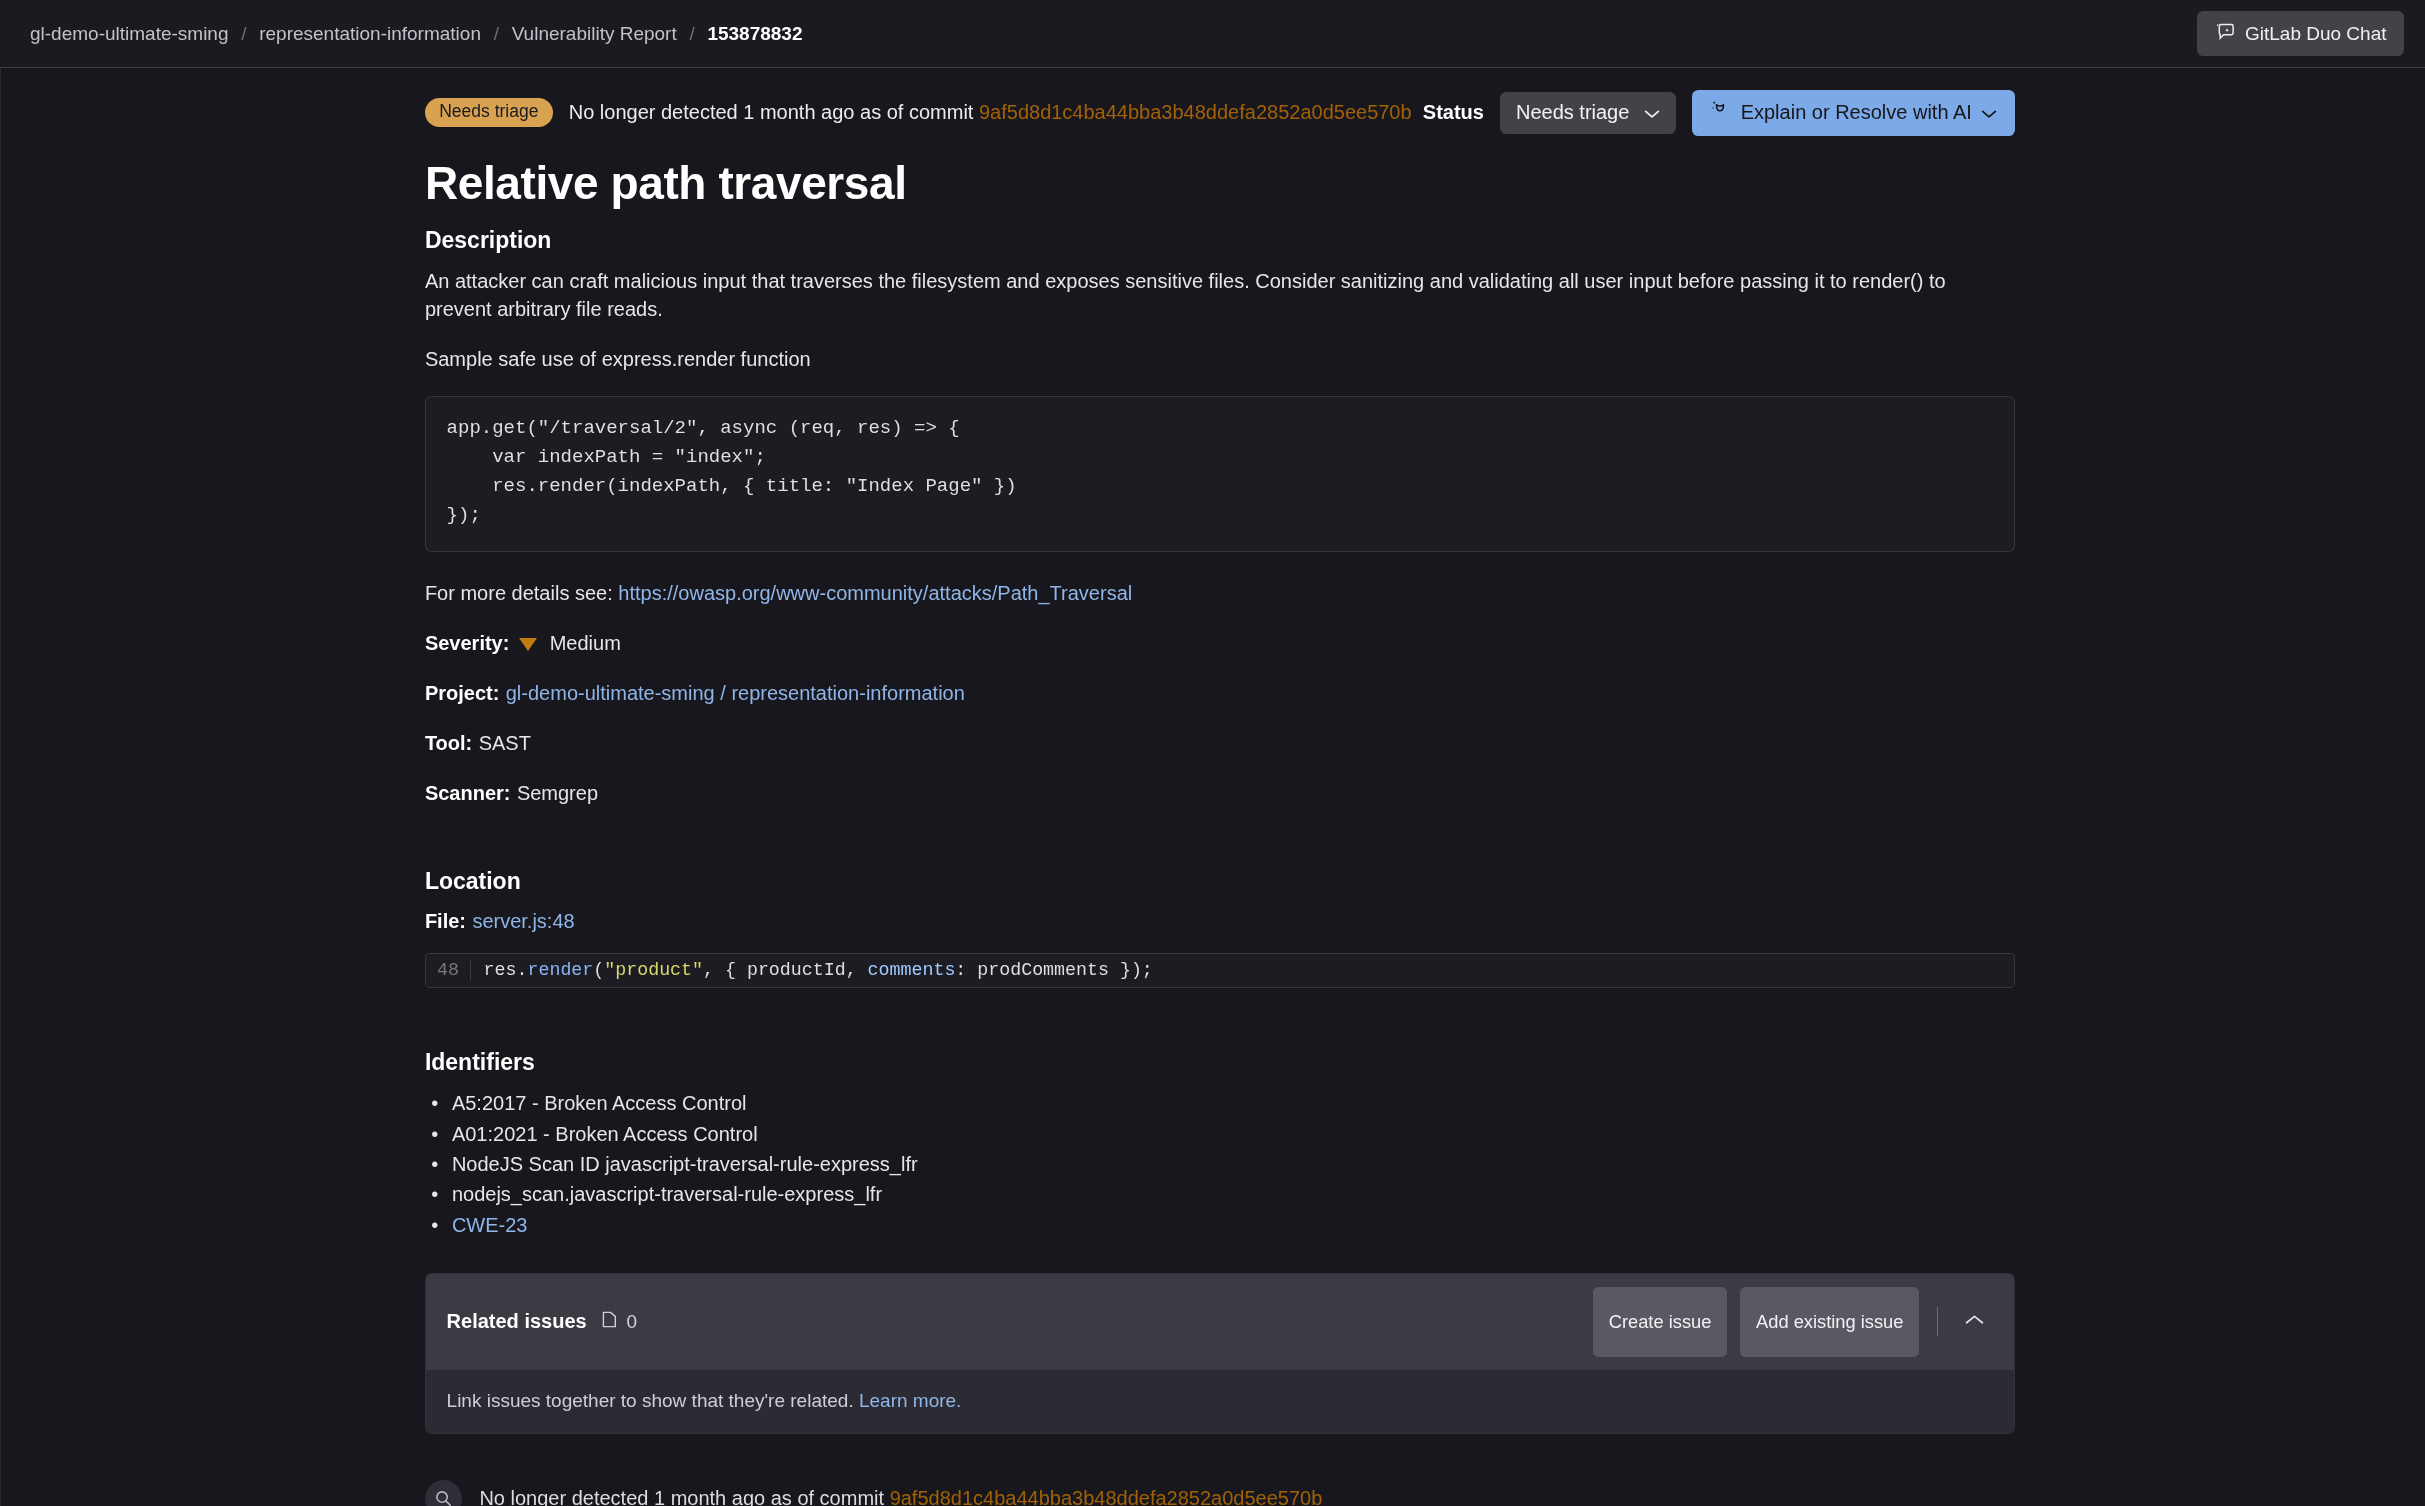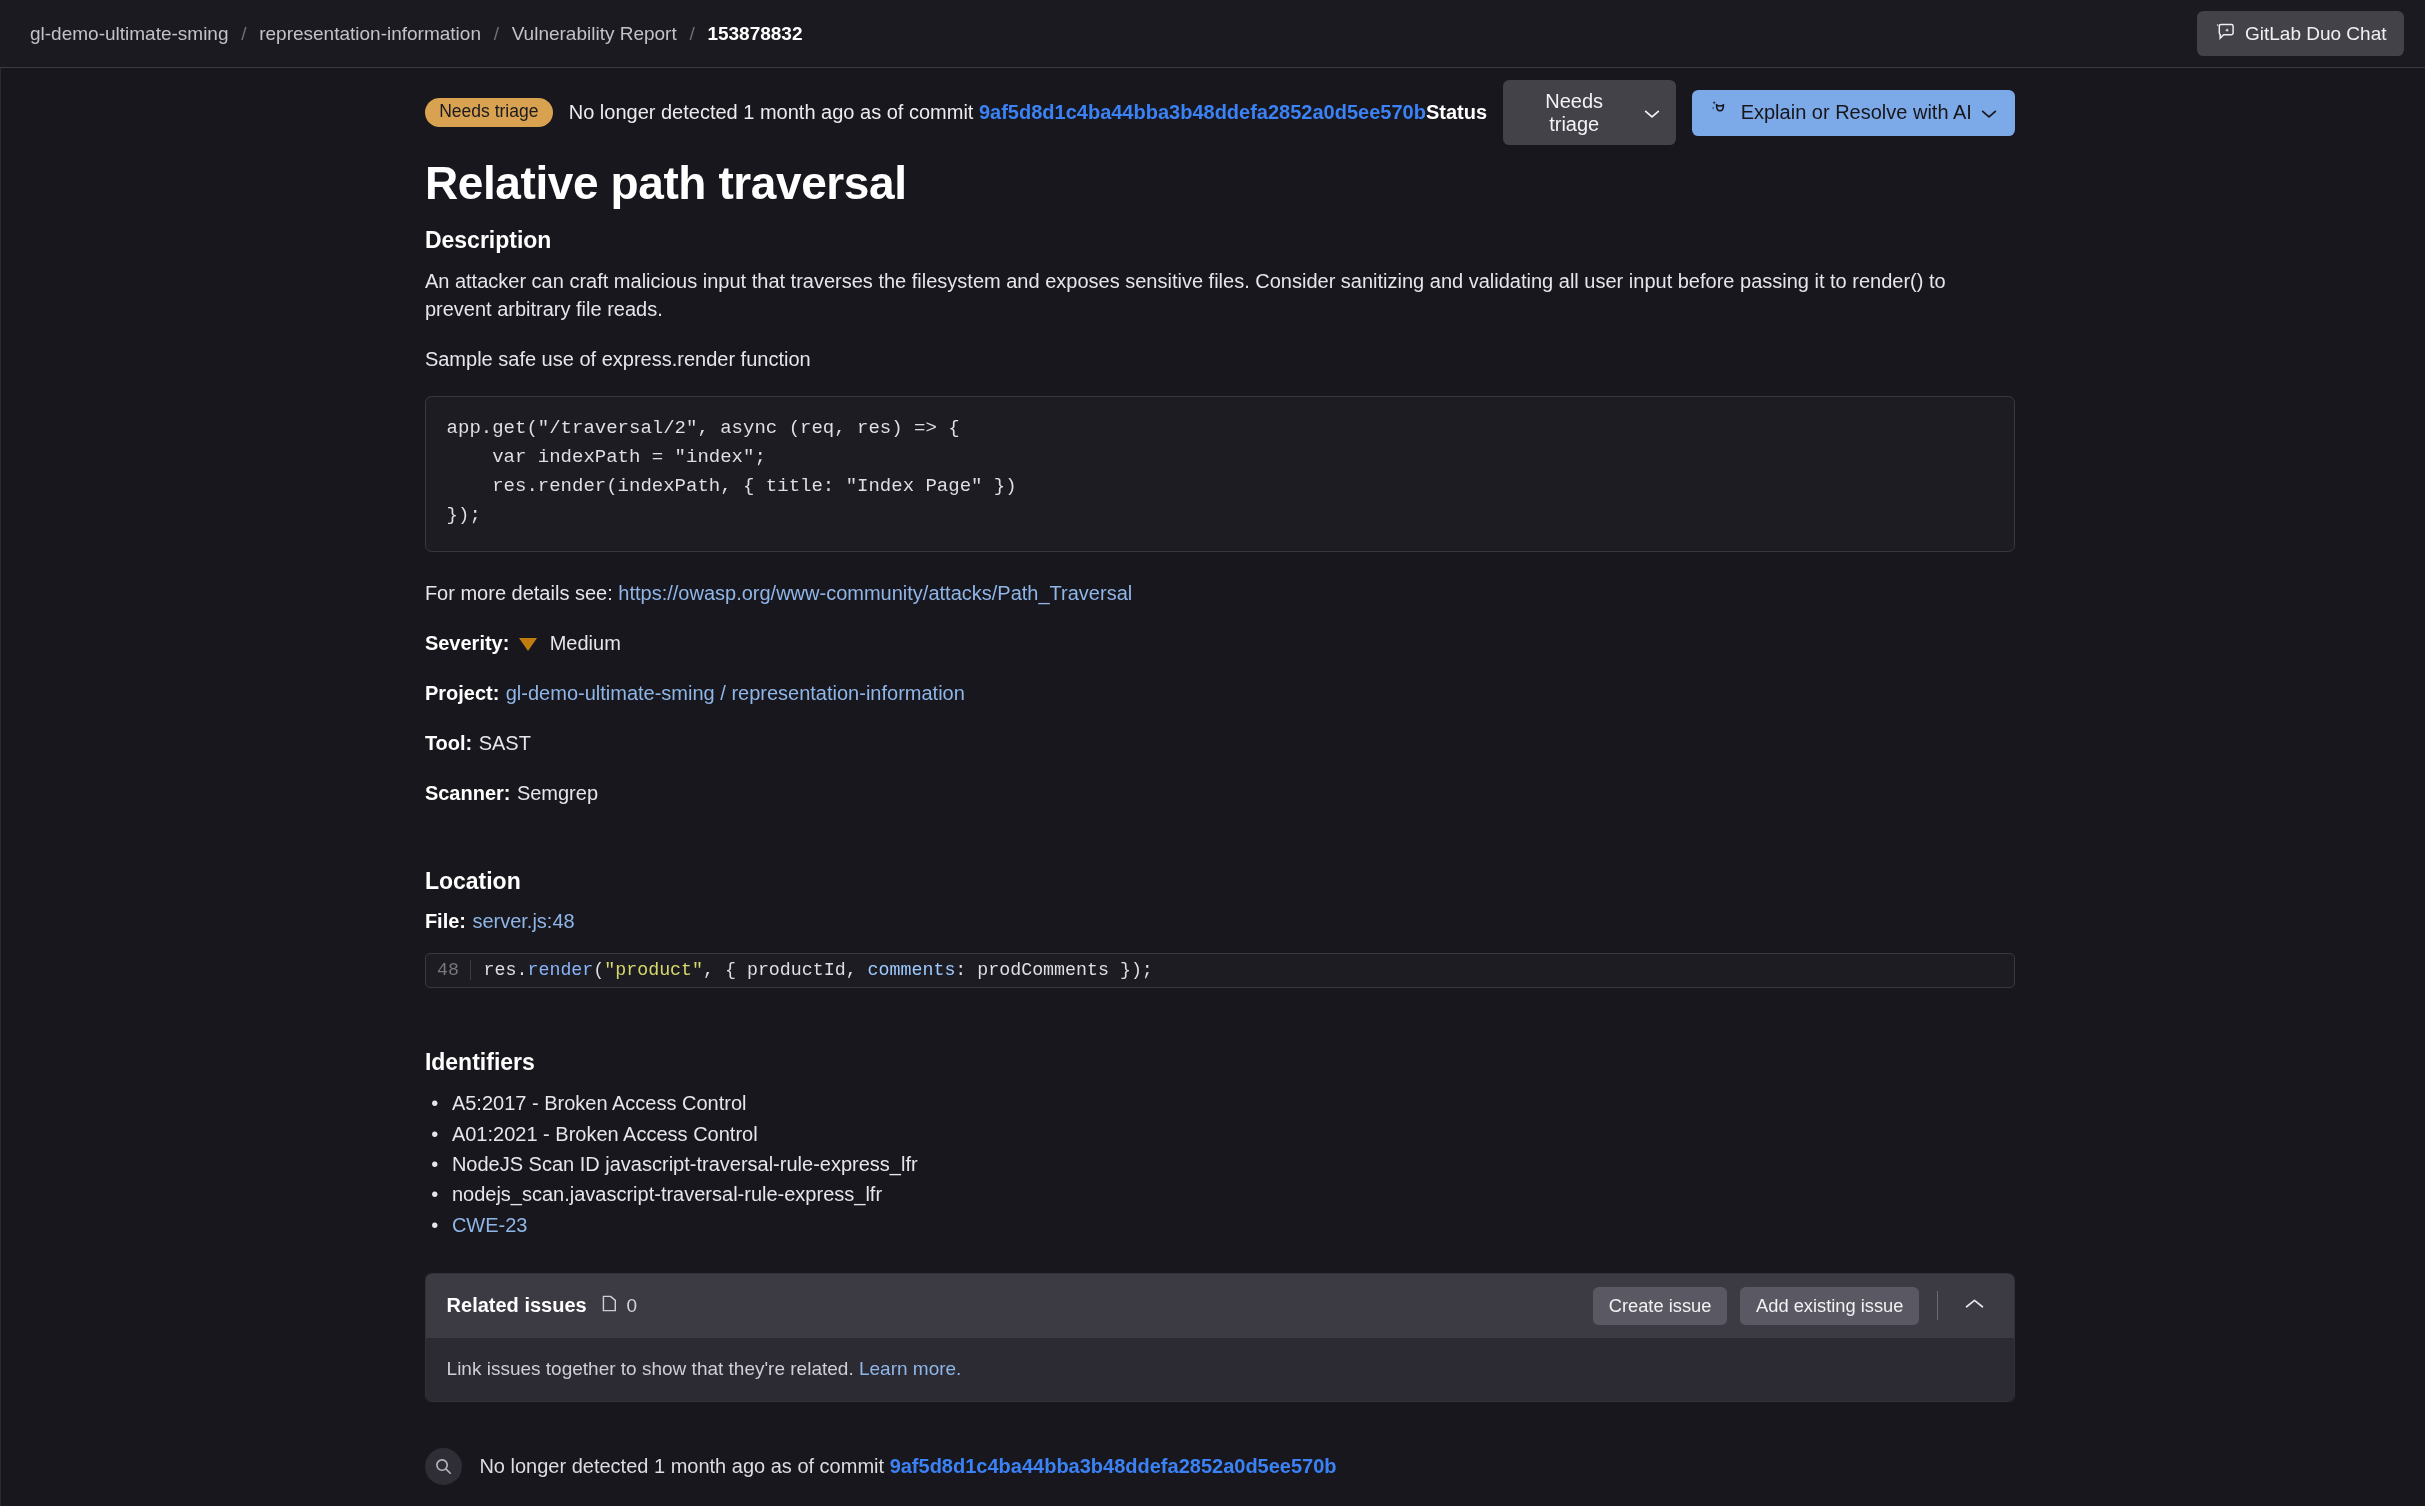--- a/index.html
+++ b/index.html
@@ -79,21 +79,21 @@
     padding: 4.8px 14.3px 6.4px;
     line-height: 1;
     white-space: nowrap;
   }
   .status-text {
     color: #ececef;
     font-size: 20px;
     margin-left: 16px;
     white-space: nowrap;
   }
-  .commit-link { color: #3b82f6; text-decoration: none; font-weight: bold; }
+  .commit-link { color: #a16207; text-decoration: none; }
   .status-right {
     margin-left: auto;
     display: flex;
     align-items: center;
     gap: 16px;
   }
   .status-label {
     color: #ffffff;
     font-size: 20px;
     font-weight: bold;
@@ -264,21 +264,21 @@
   .related-actions {
     margin-left: auto;
     display: flex;
     align-items: center;
     gap: 12.7px;
   }
   .btn-sm {
     background: #5a5963;
     border: none;
     border-radius: 5.6px;
-    padding: 8px 16px;
+    padding: 24px 16px;
     color: #f2f2f4;
     font-size: 18.3px;
     font-family: "Liberation Sans", sans-serif;
     cursor: pointer;
     white-space: nowrap;
   }
   .vdivider {
     width: 0.8px;
     height: 29px;
     background: #6a6973;

